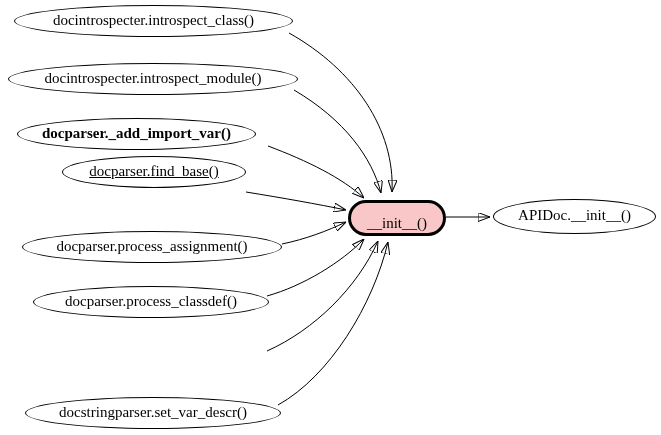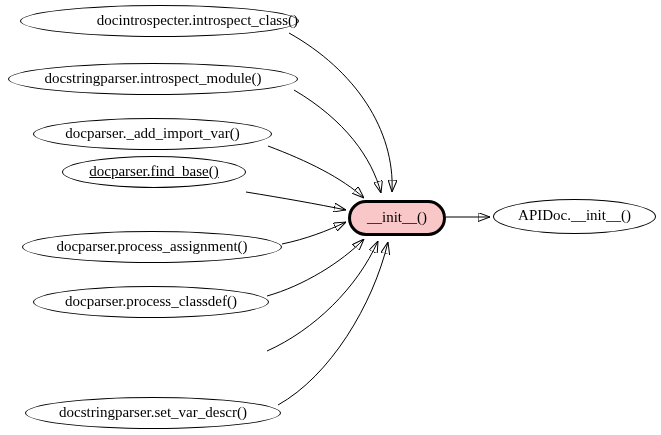--- a/index.html
+++ b/index.html
@@ -40,25 +40,26 @@
     font-size: 15px;
     line-height: 1;
     white-space: nowrap;
     cursor: pointer;
   }
   .node span { display: block; padding-bottom: 2px; }
   .node.center {
     background: var(--center-fill);
     border: 3px solid var(--node-stroke);
     border-radius: 19px;
+    align-items: flex-end;
   }
   
-  .n0 { left: 20px;  top: 5px;   width: 279px; height: 32px; justify-content: flex-end; }
+  .n0 { left: 14px;  top: 5px;   width: 279px; height: 32px; }
   .n1 { left: 8px;   top: 63px;  width: 290px; height: 32px; }
-  .n2 { left: 33px;  top: 118px; width: 239px; height: 32px; }
+  .n2 { left: 17px;  top: 118px; width: 239px; height: 32px; font-weight: bold; }
   .n3 { left: 62px;  top: 156px; width: 184px; height: 32px; text-decoration: underline; }
   .n4 { left: 22px;  top: 231px; width: 260px; height: 32px; }
   .n5 { left: 33px;  top: 286px; width: 236px; height: 32px; }
   .n6 { left: 37px;  top: 342px; width: 233px; height: 32px; }
   .n7 { left: 25px;  top: 397px; width: 256px; height: 32px; }
   .center-node { left: 348px; top: 200px; width: 98px; height: 36px; }
   .callee-node { left: 493px; top: 199px; width: 163px; height: 35px; align-items: center; }
 </style>
 </head>
 <body>
@@ -79,21 +80,21 @@
     <path d="M 267,296 C 303,286 342,262 364,239" marker-end="url(#arrow)"></path>
     <path d="M 267,351 C 314,330 357,288 378,241" marker-end="url(#arrow)"></path>
     <path d="M 278,405 C 330,376 373,305 388,242" marker-end="url(#arrow)"></path>
     <path d="M 446,217 L 490,217" marker-end="url(#arrow)"></path>
   </svg>
 
   <div class="node n0">
     <span>docintrospecter.introspect_class()</span>
   </div>
   <div class="node n1">
-    <span>docstringparser.introspect_module()</span>
+    <span>docintrospecter.introspect_module()</span>
   </div>
   <div class="node n2">
     <span>docparser._add_import_var()</span>
   </div>
   <div class="node n3">
     <span>docparser.find_base()</span>
   </div>
   <div class="node n5">
     <span>docparser.process_classdef()</span>
   </div>

